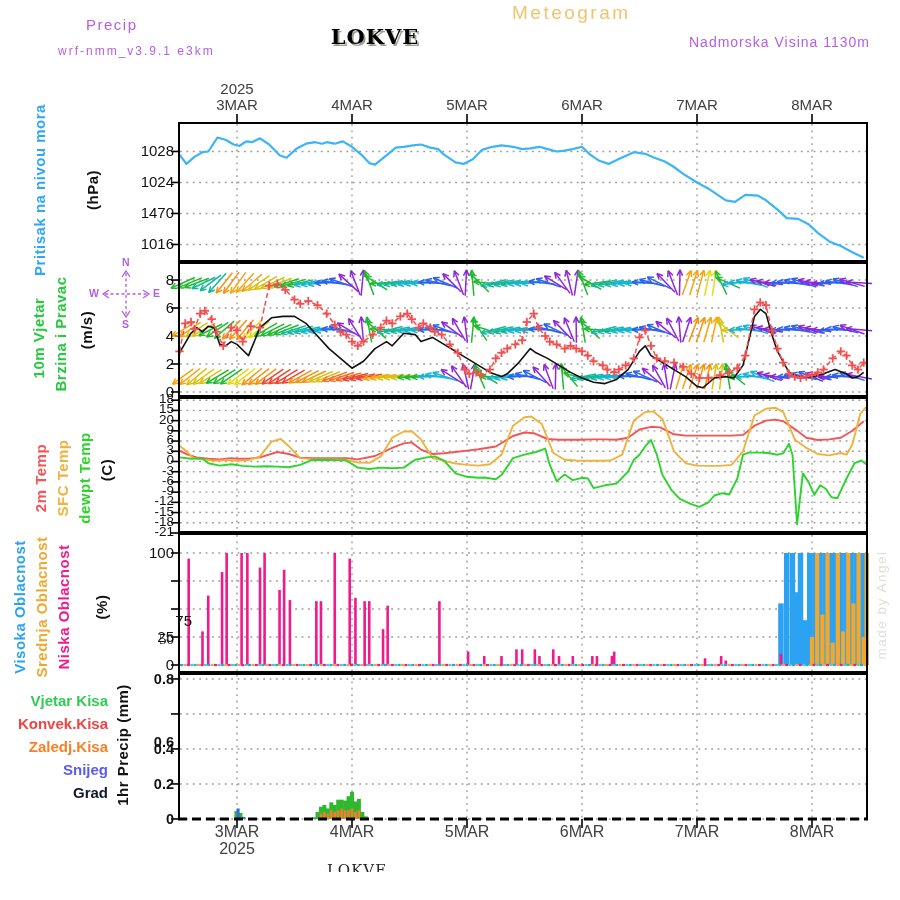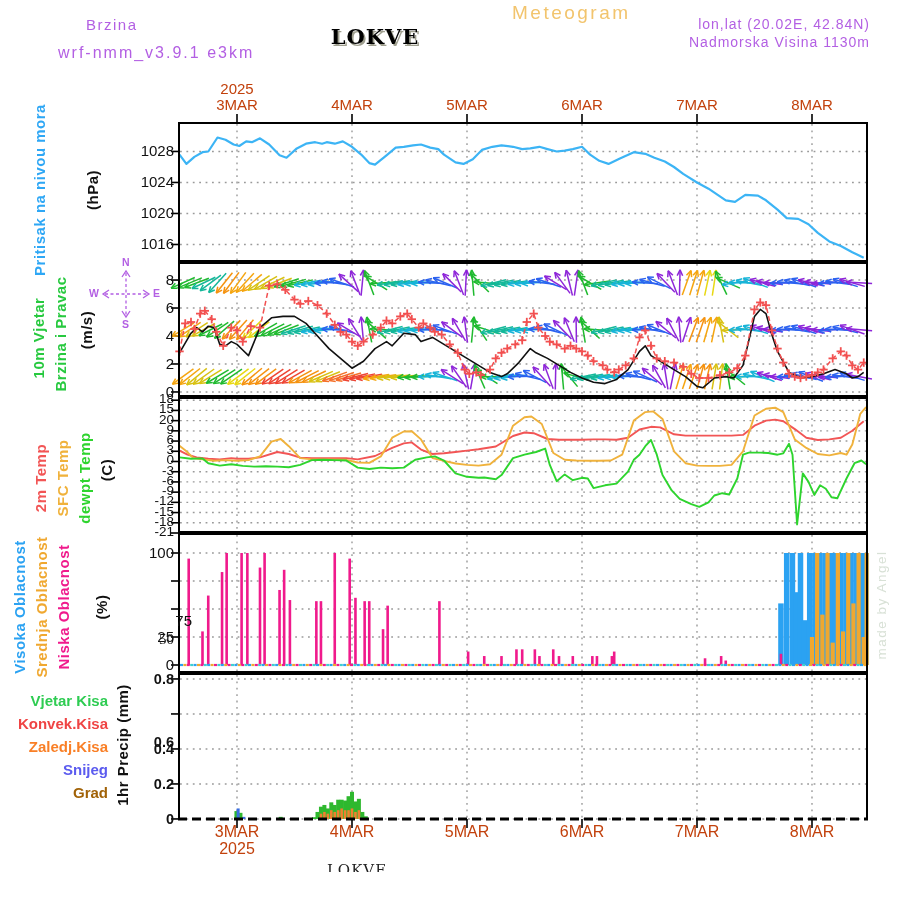--- a/index.html
+++ b/index.html
@@ -4,42 +4,41 @@
 <style>
   html,body{margin:0;padding:0;background:#fff}
   #stage{position:relative;width:900px;height:872px;background:#fff;overflow:hidden;
          font-family:"Liberation Sans",sans-serif;color:#111}
   .abs{position:absolute;white-space:nowrap}
   .vlabel{position:absolute;transform:translate(-50%,-50%) rotate(-90deg);white-space:nowrap;
           font-size:15px;font-weight:700;letter-spacing:0.5px}
   .ticklab{position:absolute;text-align:right;font-size:15px;color:#111;line-height:16px}
   .ticklab.small{font-size:13.5px;line-height:14px}
   .ticklab.bold{font-weight:700;font-size:14.5px}
-  .daylab{position:absolute;width:70px;text-align:center;font-size:15px;color:#c2410c}
+  .daylab{position:absolute;width:70px;text-align:center;font-size:15px;color:#404040}
   .hdr-purple{color:#b35fe3;letter-spacing:1.5px}
   .station{font-family:"DejaVu Serif",serif;font-weight:700;font-size:21px;letter-spacing:1px;
            text-shadow:1.8px 1.8px 0 #a0a090;color:#000}
   .meteo{font-size:19px;letter-spacing:2.5px}
   .rightblk{position:absolute;text-align:right;font-size:14px;letter-spacing:1px}
   .legend-line{position:absolute;width:108px;text-align:right;font-size:15px;font-weight:700}
   .footer-station{font-family:"DejaVu Serif",serif;font-size:15px;color:#222;letter-spacing:1px}
   .watermark{position:absolute;transform:translate(-50%,-50%) rotate(-90deg);white-space:nowrap;
              font-size:13.5px;letter-spacing:1.5px;color:#d8e1d6}
   .compass-letter{position:absolute;font-size:10.5px;font-weight:700;color:#b35fe3}
 </style>
 </head>
 <body>
 
 <div id="stage">
 
   <div class="abs meteo" style="left: 512px; top: 2px; color: rgb(242, 196, 109);">Meteogram</div>
-  <div class="abs hdr-purple" style="left:86px;top:16px;font-size:15px">Brzina</div>
-  <div class="abs hdr-purple" style="left:58px;top:44px;font-size:16px;letter-spacing:2px">wrf-nmm_v3.9.1 e3km</div>
+  <div class="abs hdr-purple" style="left:86px;top:16px;font-size:15px">Precip</div>
+  <div class="abs hdr-purple" style="left:58px;top:44px;font-size:12px;letter-spacing:2px">wrf-nmm_v3.9.1 e3km</div>
   <div class="abs station" style="left:280px;top:24px;width:190px;text-align:center">LOKVE</div>
-  <div class="rightblk hdr-purple" style="left:500px;top:16px;width:370px">lon,lat (20.02E, 42.84N)</div>
   <div class="rightblk hdr-purple" style="left:500px;top:34px;width:370px">Nadmorska Visina 1130m</div>
 
   <div class="vlabel" style="left: 39px; top: 190px; color: rgb(46, 167, 245);">Pritisak na nivou mora</div>
   <div class="vlabel" style="left:92px;top:190px;color:#111">(hPa)</div>
 
   <div class="vlabel" style="left: 38px; top: 338px; color: rgb(39, 201, 63);">10m Vjetar</div>
   <div class="vlabel" style="left: 60px; top: 334px; color: rgb(39, 201, 63);">Brzina i Pravac</div>
   <div class="vlabel" style="left:86px;top:330px;color:#111">(m/s)</div>
   <div class="abs" style="left:96px;top:258px;width:60px;height:72px">
     <svg width="60" height="72" style="position:absolute;left:0;top:0">
@@ -63,21 +62,21 @@
 
   <div class="vlabel" style="left: 19px; top: 607px; color: rgb(43, 162, 242);">Visoka Oblacnost</div>
   <div class="vlabel" style="left: 41px; top: 607px; color: rgb(240, 168, 48);">Srednja Oblacnost</div>
   <div class="vlabel" style="left: 63px; top: 607px; color: rgb(240, 26, 140);">Niska Oblacnost</div>
   <div class="vlabel" style="left:101px;top:607px;color:#111">(%)</div>
 
   <div class="legend-line" style="left: 0px; top: 692px; color: rgb(46, 204, 82);">Vjetar Kisa</div>
   <div class="legend-line" style="left: 0px; top: 715px; color: rgb(239, 68, 68);">Konvek.Kisa</div>
   <div class="legend-line" style="left: 0px; top: 738px; color: rgb(249, 127, 38);">Zaledj.Kisa</div>
   <div class="legend-line" style="left: 0px; top: 761px; color: rgb(91, 91, 239);">Snijeg</div>
-  <div class="legend-line" style="left: 0px; top: 784px; color: #a16207;">Grad</div>
+  <div class="legend-line" style="left: 0px; top: 784px; color: #0f172a;">Grad</div>
   <div class="vlabel" style="left:122px;top:745px;color:#111">1hr Precip (mm)</div>
 
   <div class="daylab" style="left:202px;top:80px">2025</div>
   <div class="daylab" style="left:202px;top:840px;font-size:16px">2025</div>
 
   <div class="watermark" style="left:881px;top:605px">made by Angel</div>
   <div class="abs footer-station" style="left:317px;top:861px;width:80px;text-align:center">LOKVE</div>
 <svg width="690" height="140" style="position:absolute;left:178px;top:122px;overflow:visible">
       <line x1="59" x2="59" y1="2" y2="138" stroke="#9a9a9a" stroke-width="1.4" stroke-dasharray="1.8 4.6"></line>
       <line x1="174" x2="174" y1="2" y2="138" stroke="#9a9a9a" stroke-width="1.4" stroke-dasharray="1.8 4.6"></line>
@@ -97,21 +96,21 @@
       <line x1="174" x2="174" y1="-8" y2="0" stroke="#000" stroke-width="1.6"></line>
       <line x1="289" x2="289" y1="-8" y2="0" stroke="#000" stroke-width="1.6"></line>
       <line x1="404" x2="404" y1="-8" y2="0" stroke="#000" stroke-width="1.6"></line>
       <line x1="519" x2="519" y1="-8" y2="0" stroke="#000" stroke-width="1.6"></line>
       <line x1="634" x2="634" y1="-8" y2="0" stroke="#000" stroke-width="1.6"></line>
       <polyline points="1.5,32.6 8.4,41.9 16.4,34.9 24.5,30.2 30.3,29.5 39.5,15.5 47.5,17.8 55.6,22.5 61.3,24.0 68.2,19.4 73.9,20.2 82.0,16.3 91.2,22.5 101.6,33.3 108.5,35.7 118.8,26.4 128.0,21.7 137.2,20.2 144.1,21.7 148.7,20.2 156.8,21.7 164.8,19.4 174.0,24.8 183.2,32.6 191.3,41.1 197.0,42.6 208.5,33.3 217.7,25.6 225.8,24.8 235.0,23.3 243.0,22.5 252.2,25.6 260.3,27.1 266.0,32.6 277.5,40.3 285.5,41.9 294.8,37.2 303.9,27.9 314.3,24.8 323.5,23.3 335.0,24.8 344.2,27.1 352.3,26.4 361.4,24.8 369.5,27.1 378.7,29.5 386.7,28.7 394.8,27.1 404.0,24.8 412.1,32.6 421.3,38.8 430.5,41.9 441.9,36.4 455.8,30.2 467.3,31.8 476.4,35.7 486.8,39.5 496.0,45.0 505.2,51.9 519.0,60.5 530.5,66.7 539.7,72.9 547.8,78.3 557.0,79.8 567.3,72.9 580.0,73.6 588.0,78.3 599.5,87.6 608.7,96.1 620.2,96.9 630.5,102.3 639.8,110.9 651.3,119.4 662.8,124.0 674.3,130.2 685.7,135.7" fill="none" stroke="#3cb4f5" stroke-width="2.2" stroke-linejoin="round"></polyline>
       <rect x="1" y="1" width="688" height="138" fill="none" stroke="#000" stroke-width="2"></rect>
     </svg>
     <div class="ticklab" style="left: 130px; top: 143.457px; width: 44px;">1028</div>
     <div class="ticklab" style="left: 130px; top: 174.465px; width: 44px;">1024</div>
-    <div class="ticklab" style="left: 130px; top: 205.473px; width: 44px;">1020</div>
+    <div class="ticklab" style="left: 130px; top: 205.473px; width: 44px;">1470</div>
     <div class="ticklab" style="left: 130px; top: 236.481px; width: 44px;">1016</div>
     <svg width="690" height="135" style="position:absolute;left:178px;top:262px;overflow:visible">
       <line x1="59" x2="59" y1="2" y2="133" stroke="#9a9a9a" stroke-width="1.4" stroke-dasharray="1.8 4.6"></line>
       <line x1="174" x2="174" y1="2" y2="133" stroke="#9a9a9a" stroke-width="1.4" stroke-dasharray="1.8 4.6"></line>
       <line x1="289" x2="289" y1="2" y2="133" stroke="#9a9a9a" stroke-width="1.4" stroke-dasharray="1.8 4.6"></line>
       <line x1="404" x2="404" y1="2" y2="133" stroke="#9a9a9a" stroke-width="1.4" stroke-dasharray="1.8 4.6"></line>
       <line x1="519" x2="519" y1="2" y2="133" stroke="#9a9a9a" stroke-width="1.4" stroke-dasharray="1.8 4.6"></line>
       <line x1="634" x2="634" y1="2" y2="133" stroke="#9a9a9a" stroke-width="1.4" stroke-dasharray="1.8 4.6"></line>
       <line x1="2" x2="688" y1="18.04663212435232" y2="18.04663212435232" stroke="#9a9a9a" stroke-width="1.4" stroke-dasharray="1.8 4.6"></line>
       <line x1="-7" x2="0" y1="18.04663212435232" y2="18.04663212435232" stroke="#000" stroke-width="1.6"></line>

